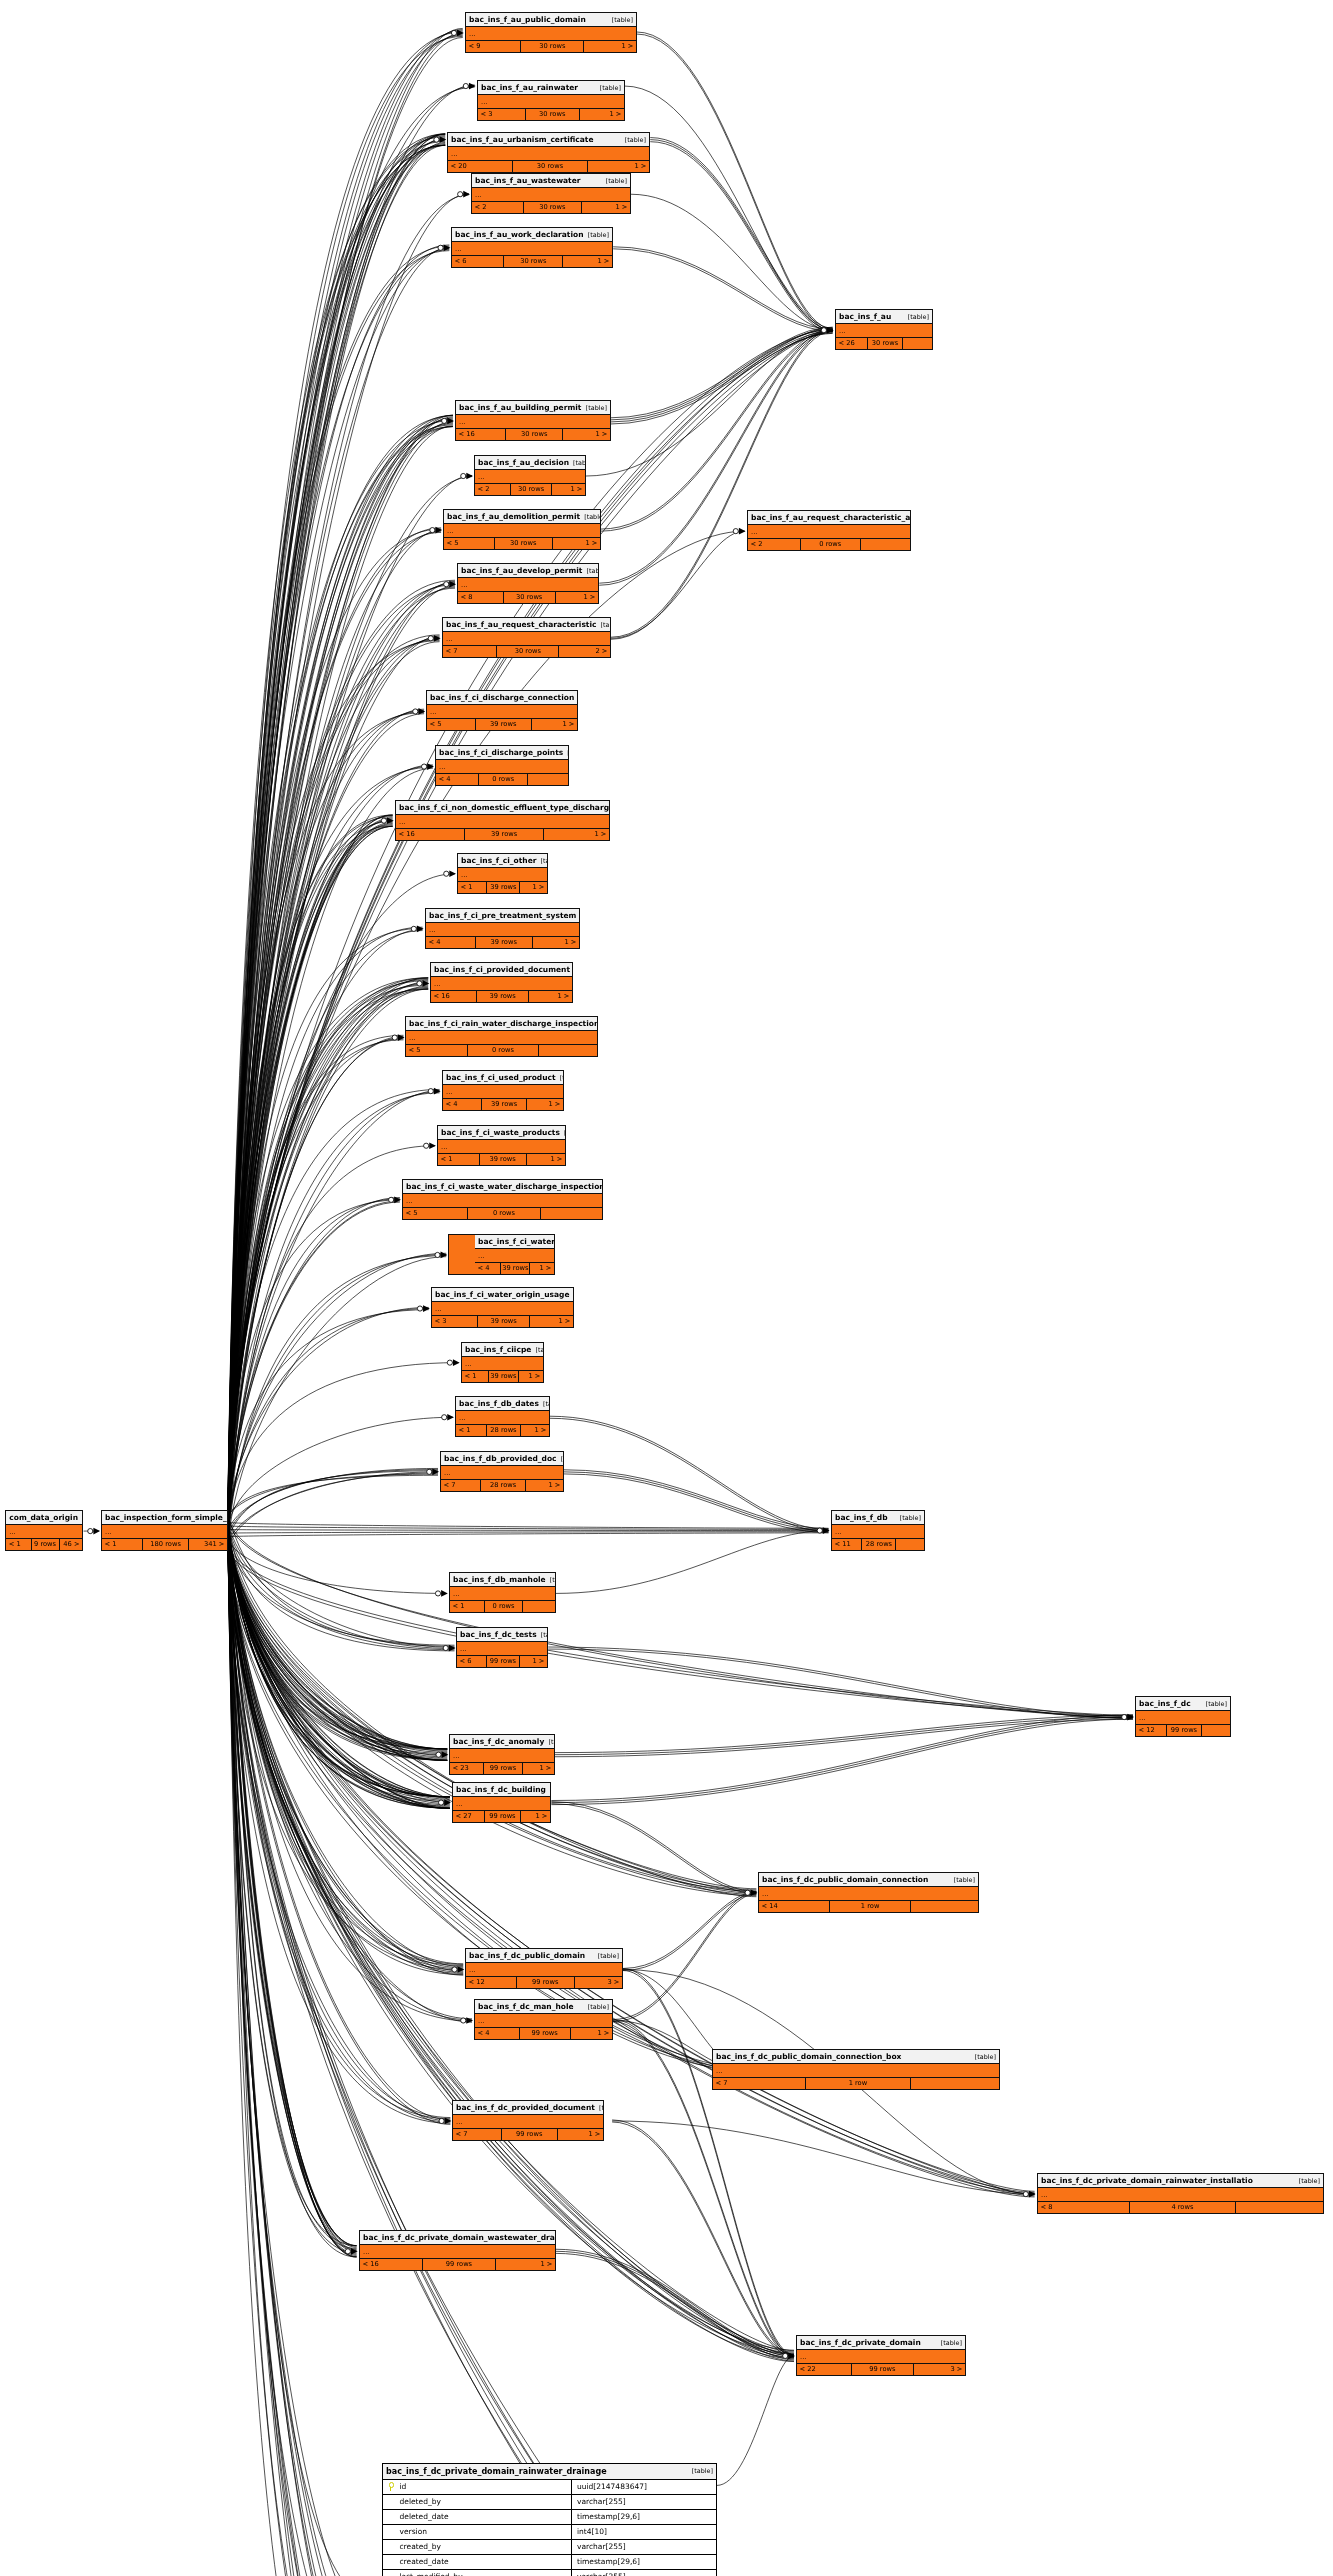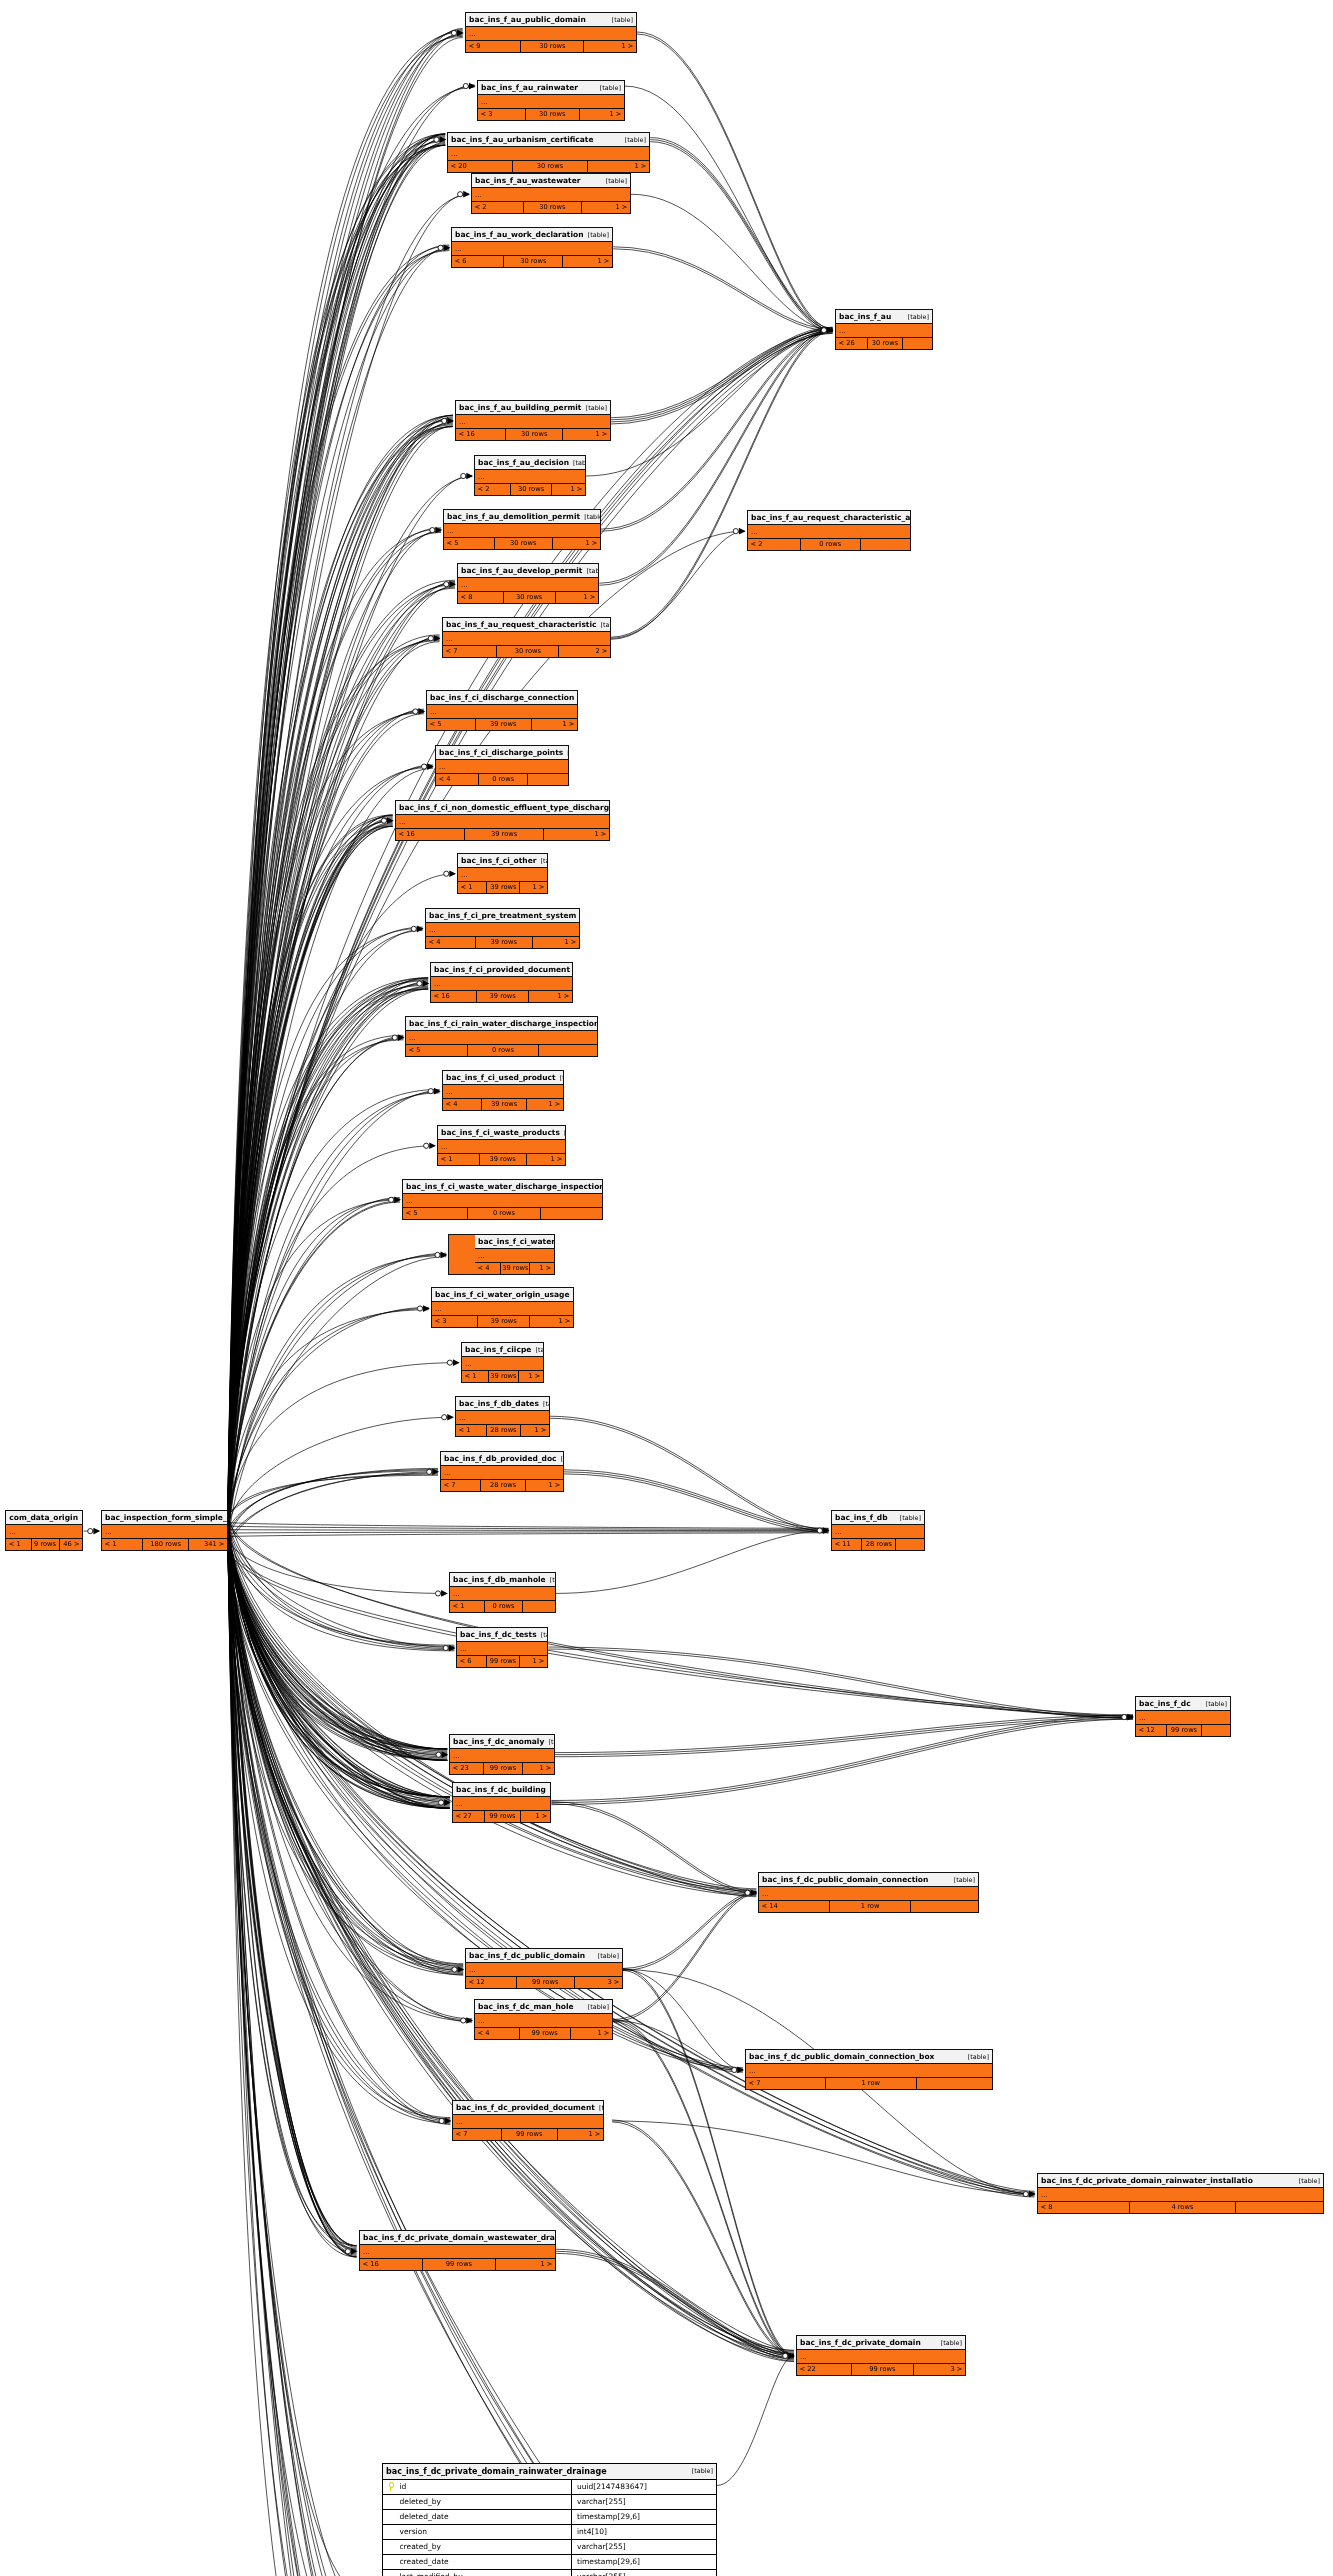--- a/index.html
+++ b/index.html
@@ -986,21 +986,21 @@
           <span class="tbl-name">bac_ins_f_dc_man_hole</span>
           <span class="tbl-tag">[table]</span>
         </div>
         <div class="tbl-attr">...</div>
         <div class="tbl-f">
           <span class="f-l">&lt; 4</span>
           <span class="f-c">99 rows</span>
           <span class="f-r">1 &gt;</span>
         </div>
       </div>
-      <div class="tbl" style="left: 745px; top: 2049px; width: 248px;">
+      <div class="tbl" style="left: 712px; top: 2049px; width: 288px;">
         <div class="tbl-h">
           <span class="tbl-name">bac_ins_f_dc_public_domain_connection_box</span>
           <span class="tbl-tag">[table]</span>
         </div>
         <div class="tbl-attr">...</div>
         <div class="tbl-f">
           <span class="f-l">&lt; 7</span>
           <span class="f-c">1 row</span>
           <span class="f-r"></span>
         </div>

